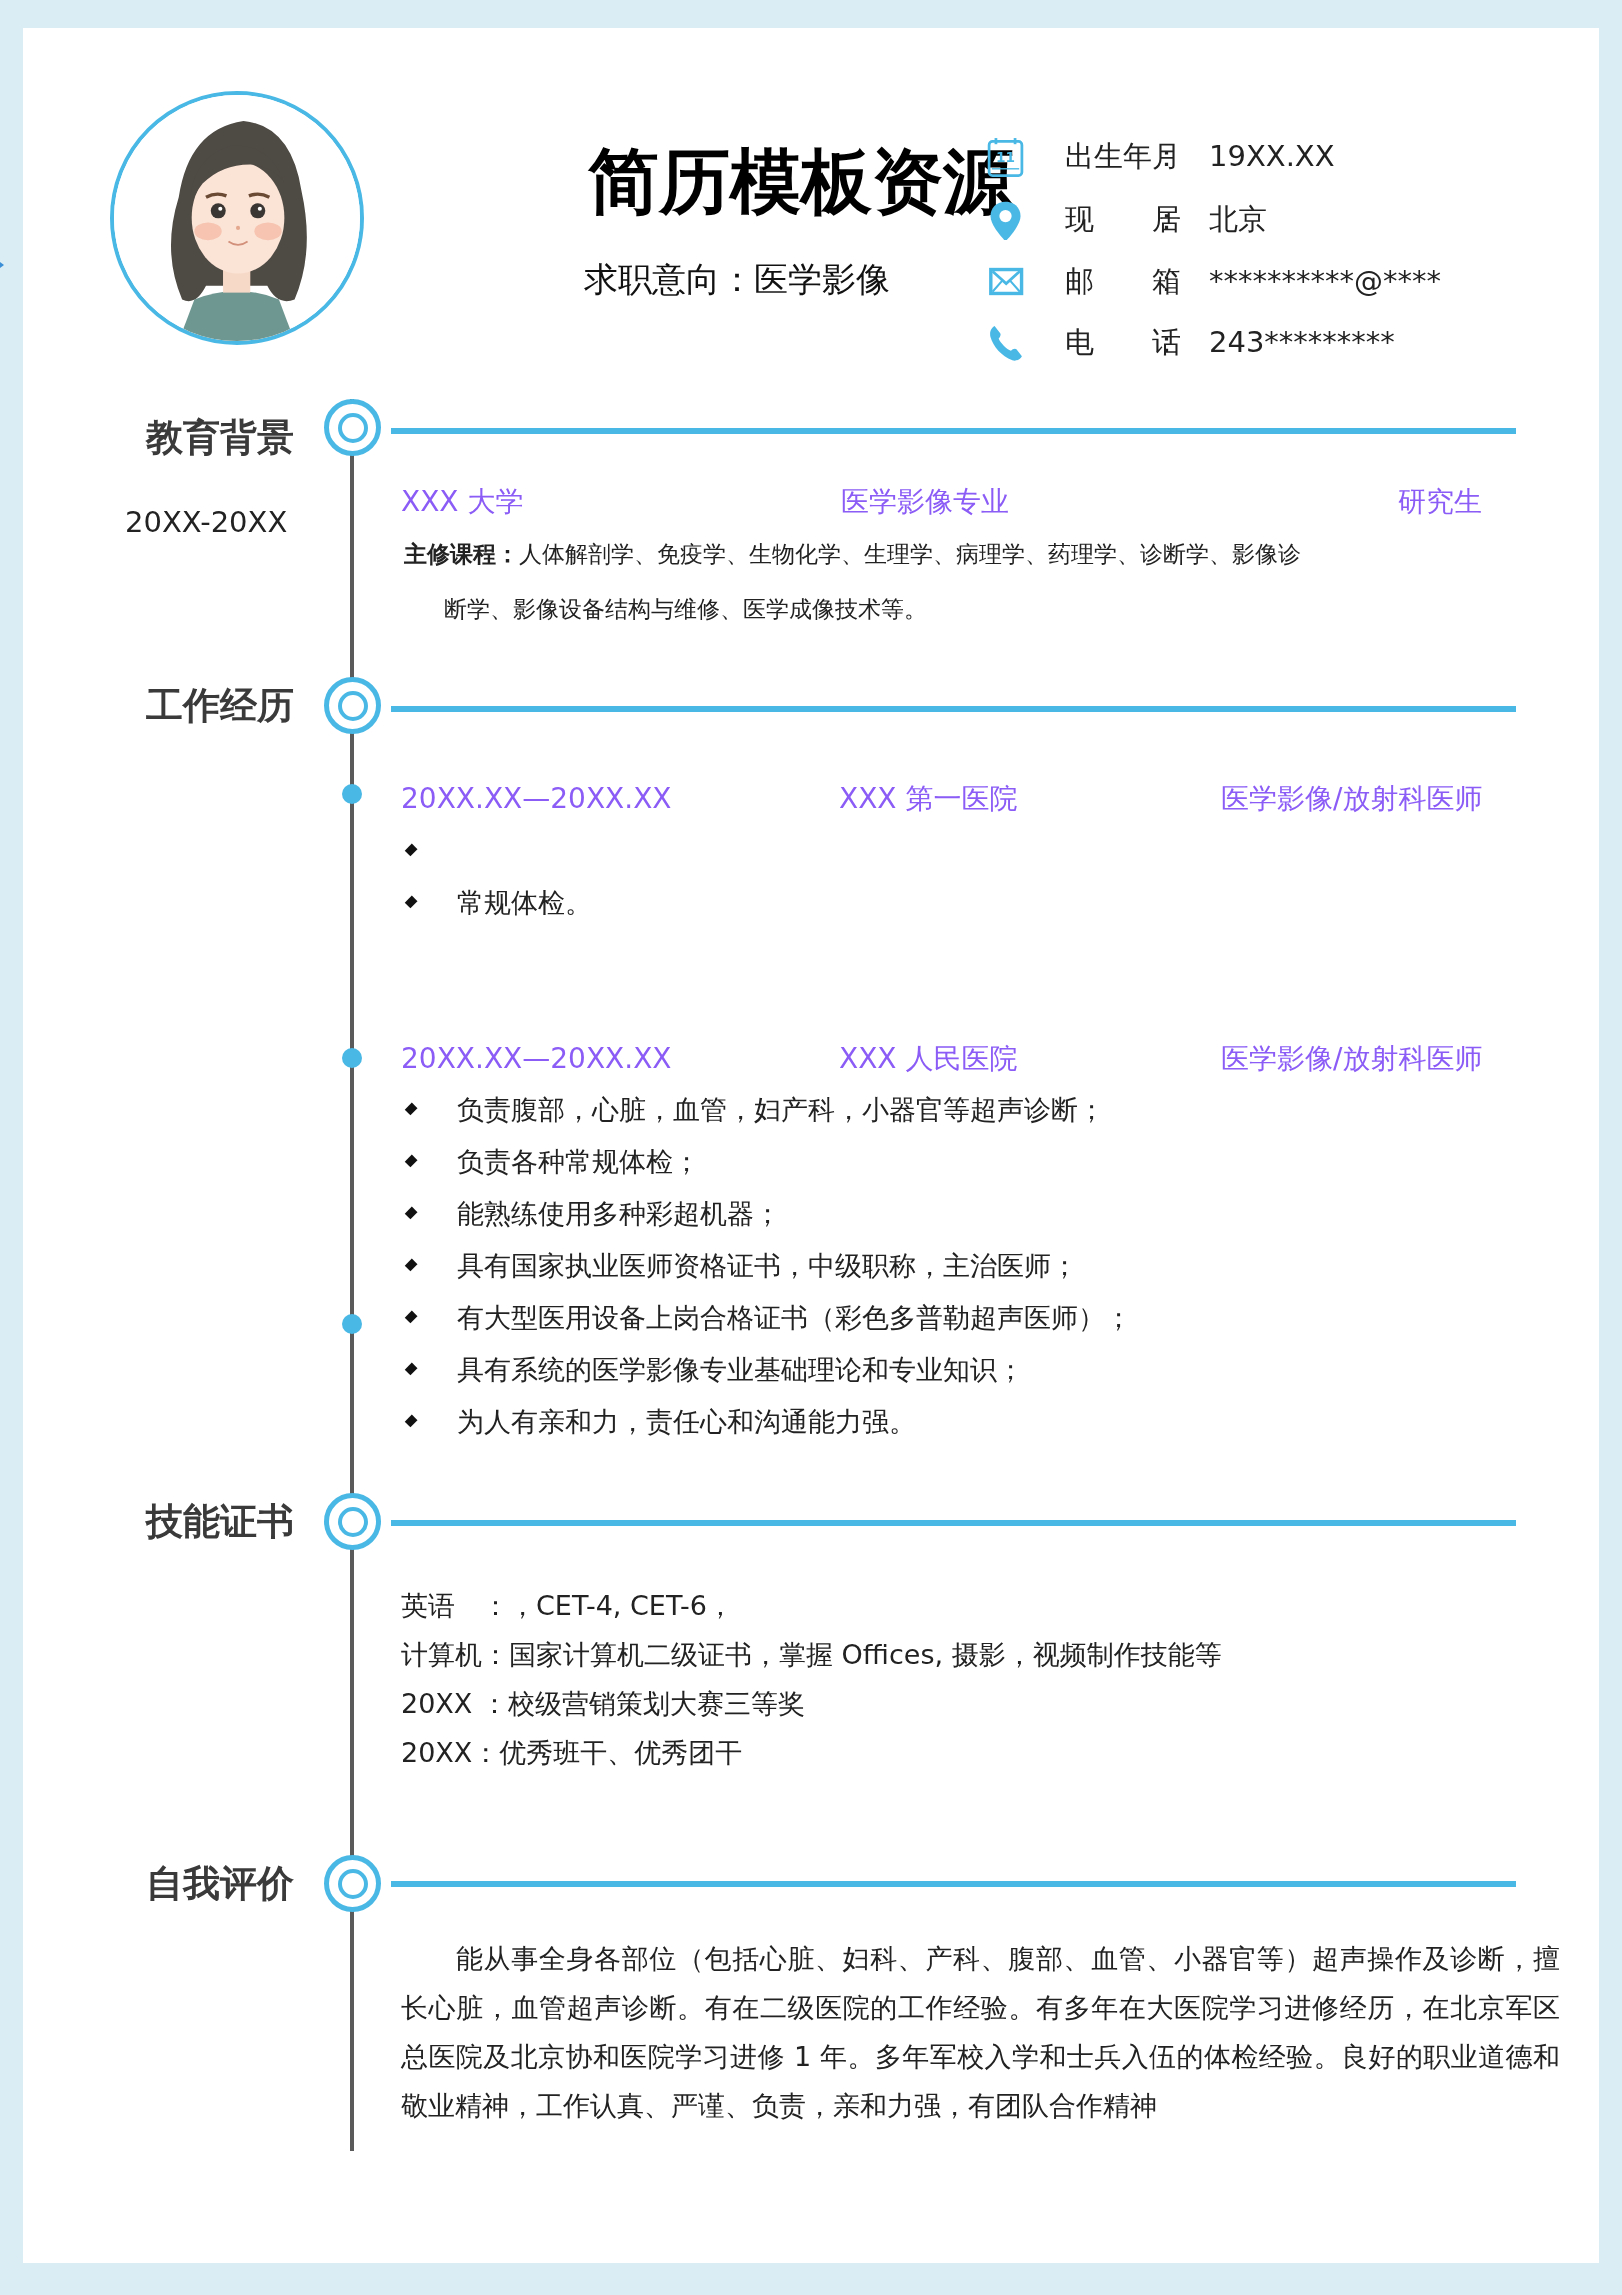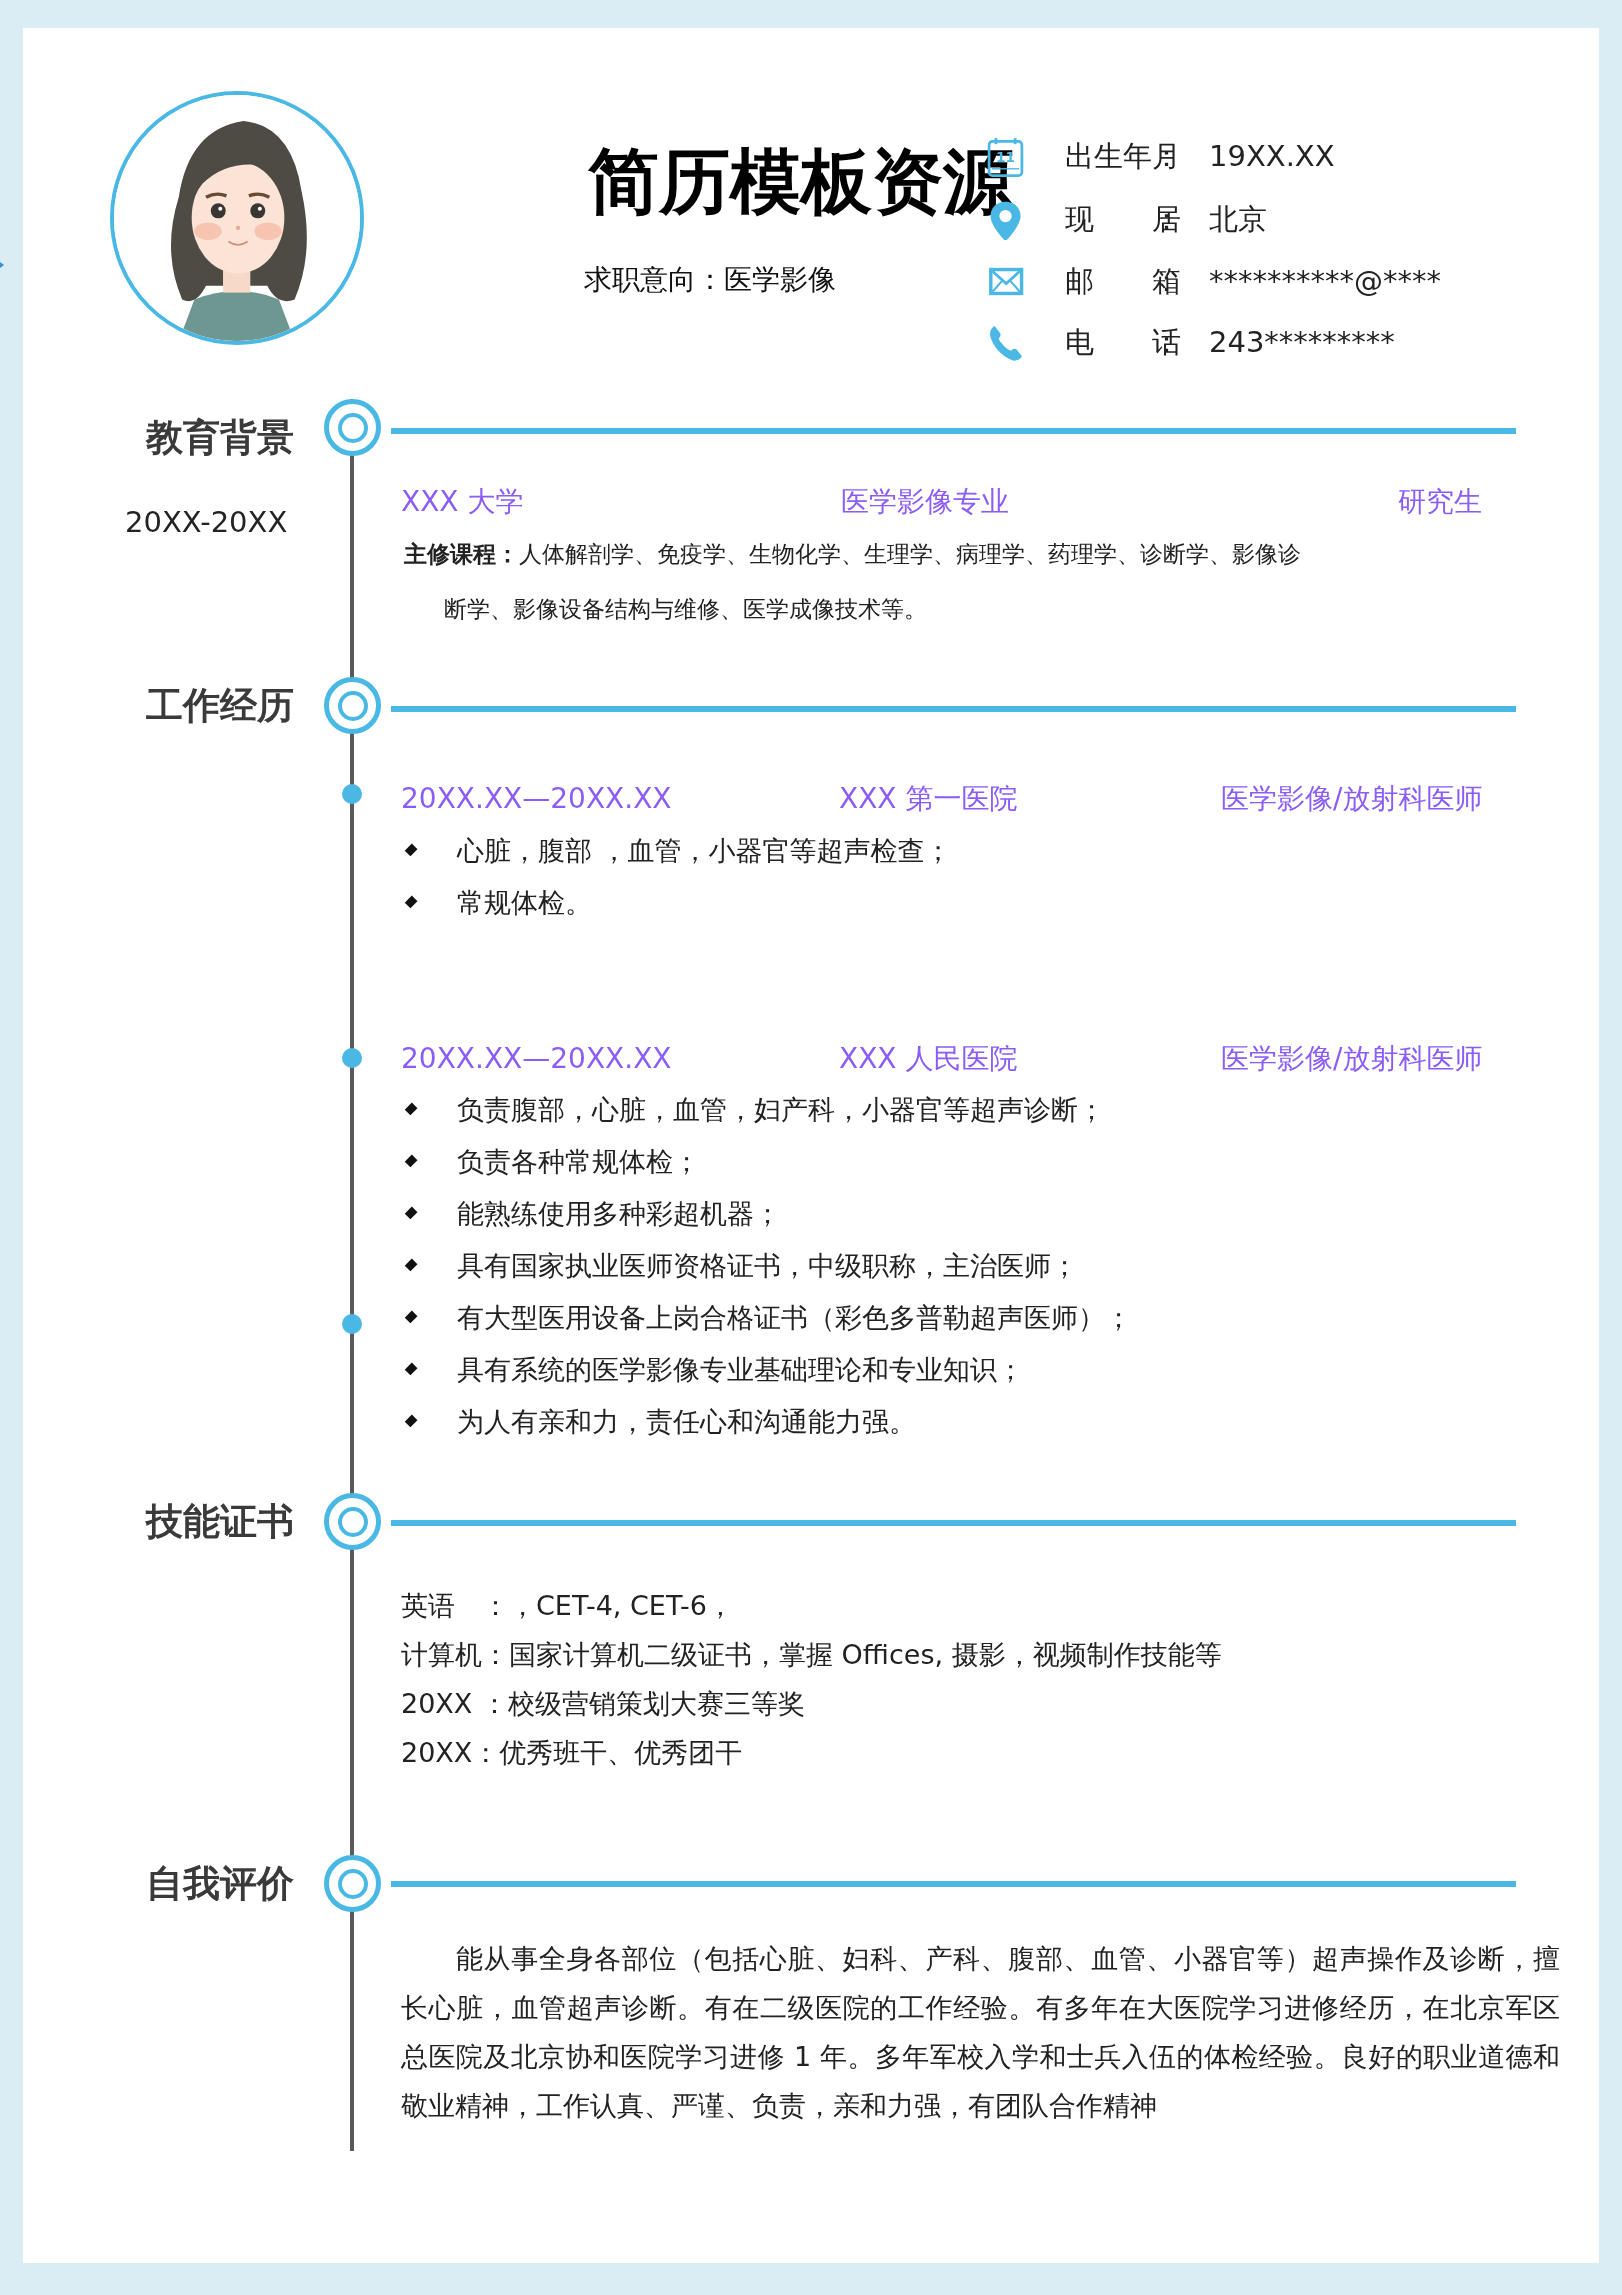--- a/index.html
+++ b/index.html
@@ -9,21 +9,21 @@
   }
   .sheet { position:absolute; left:22.5px; top:28px; width:1576px; height:2235px; background:#fff; }
   .edge-mark { position:absolute; left:0; top:262px; width:0; height:0;
     border-left:4.1px solid #3b8fd6; border-top:3.4px solid transparent; border-bottom:3.4px solid transparent; }
 
   
   .avatar { position:absolute; left:110px; top:91px; width:246px; height:246px; border:4.8px solid #4ab8e5; border-radius:50%; overflow:hidden; background:#fff; }
 
   
   .title { position:absolute; left:588px; top:134px; font-size:71px; font-weight:bold; color:#000; letter-spacing:0; line-height:95px; white-space:nowrap; }
-  .intent { position:absolute; left:584px; top:259px; font-size:28px; color:#111; white-space:nowrap; line-height:41px; }
+  .intent { position:absolute; left:584px; top:259px; font-size:34px; color:#111; white-space:nowrap; line-height:41px; }
   .contact-row { position:absolute; left:985px; height:41px; width:545px; }
   .contact-icon { position:absolute; left:0; top:0; width:41px; height:41px; }
   .contact-label { position:absolute; left:80px; top:0; font-size:29px; line-height:41px; color:#222; white-space:nowrap; }
   .contact-label .l1 { display:inline-block; width:87px; }
   .contact-sep { position:absolute; left:167px; top:0; font-size:29px; line-height:41px; }
   .contact-value { position:absolute; left:224px; top:0; font-size:29px; line-height:41px; color:#222; white-space:nowrap; }
 
   
   .timeline-line { position:absolute; left:350px; top:399px; width:4.1px; height:1752px; background:#5a5a5a; }
   .ring { position:absolute; width:57px; height:57px; border-radius:50%; border:5.5px solid #4ab8e5; background:#fff; box-sizing:border-box; }
@@ -149,21 +149,21 @@
 <div class="rule" style="top:706px;"></div>
 <div class="section-title" style="top:682px;">工作经历</div>
 
 <div class="dot" style="left:342px; top:784px;"></div>
 <div class="row3" style="top:778px;">
   <span style="left:0;">20XX.XX—20XX.XX</span>
   <span style="left:438px;">XXX 第一医院</span>
   <span style="left:820px;">医学影像/放射科医师</span>
 </div>
 <ul class="bullets" style="top:825px;">
-  <li><span class="diamond"></span><span>心脏，腹部 ，血管，小器官等超声检查；</span></li>
+  <li><span class="diamond"></span></li>
   <li><span class="diamond"></span><span>常规体检。</span></li>
 </ul>
 
 <div class="dot" style="left:342px; top:1048px;"></div>
 <div class="row3" style="top:1038px;">
   <span style="left:0;">20XX.XX—20XX.XX</span>
   <span style="left:438px;">XXX 人民医院</span>
   <span style="left:820px;">医学影像/放射科医师</span>
 </div>
 <ul class="bullets" style="top:1084px;">

